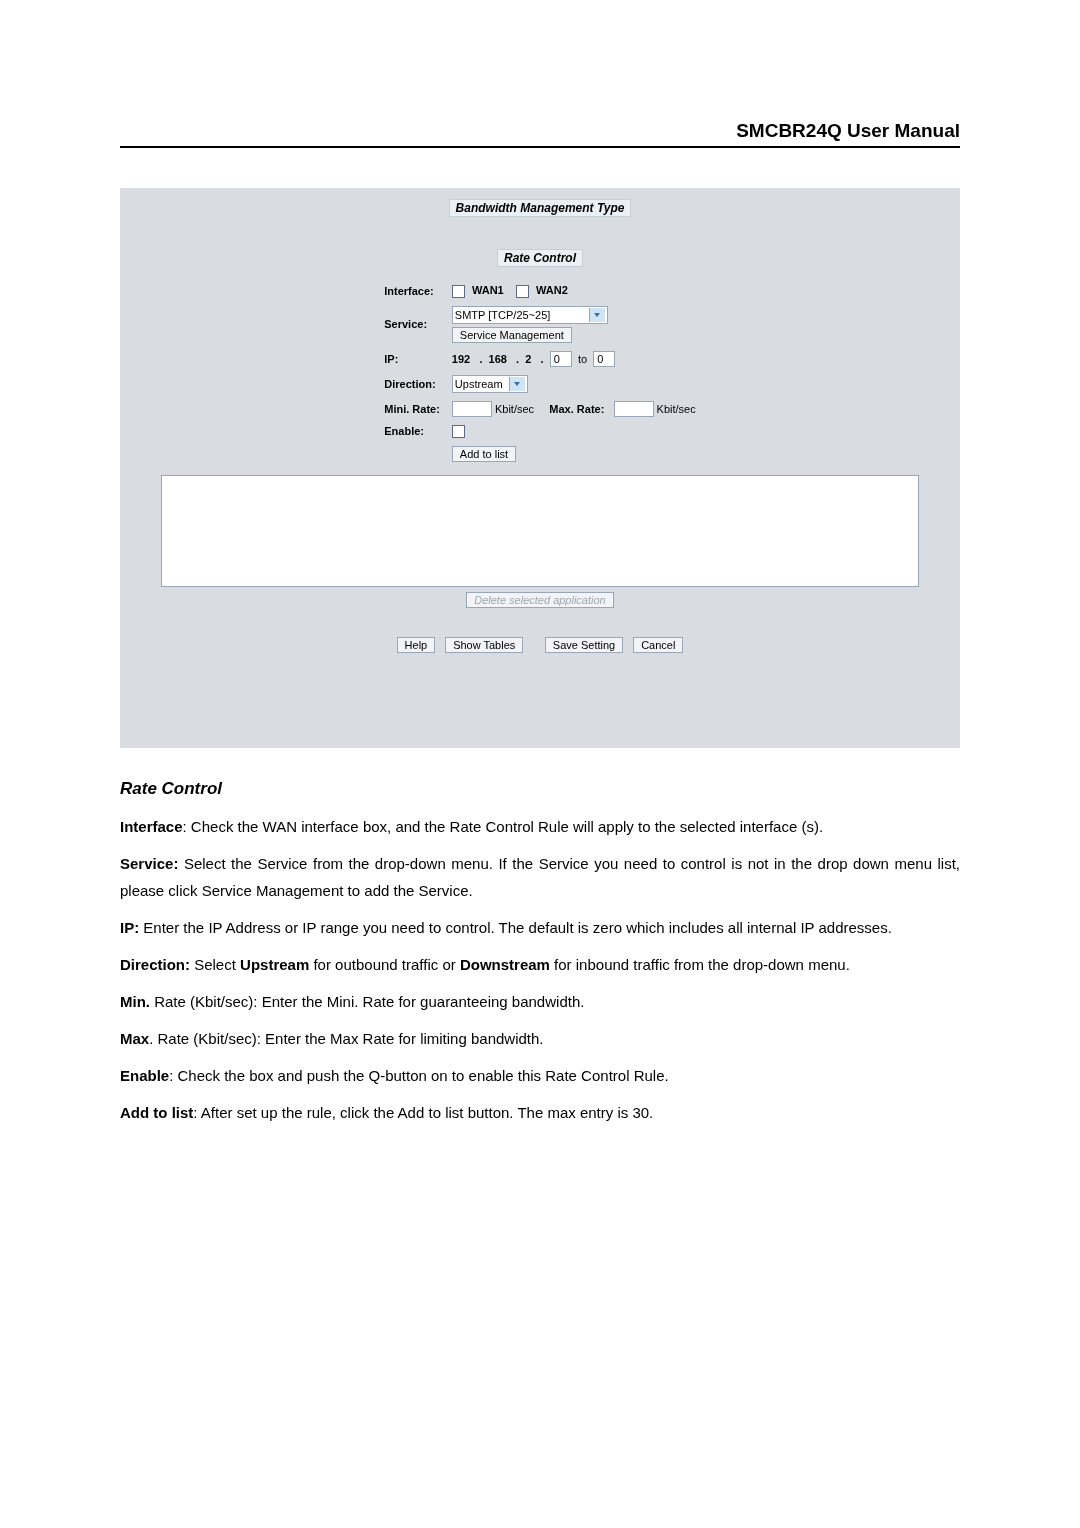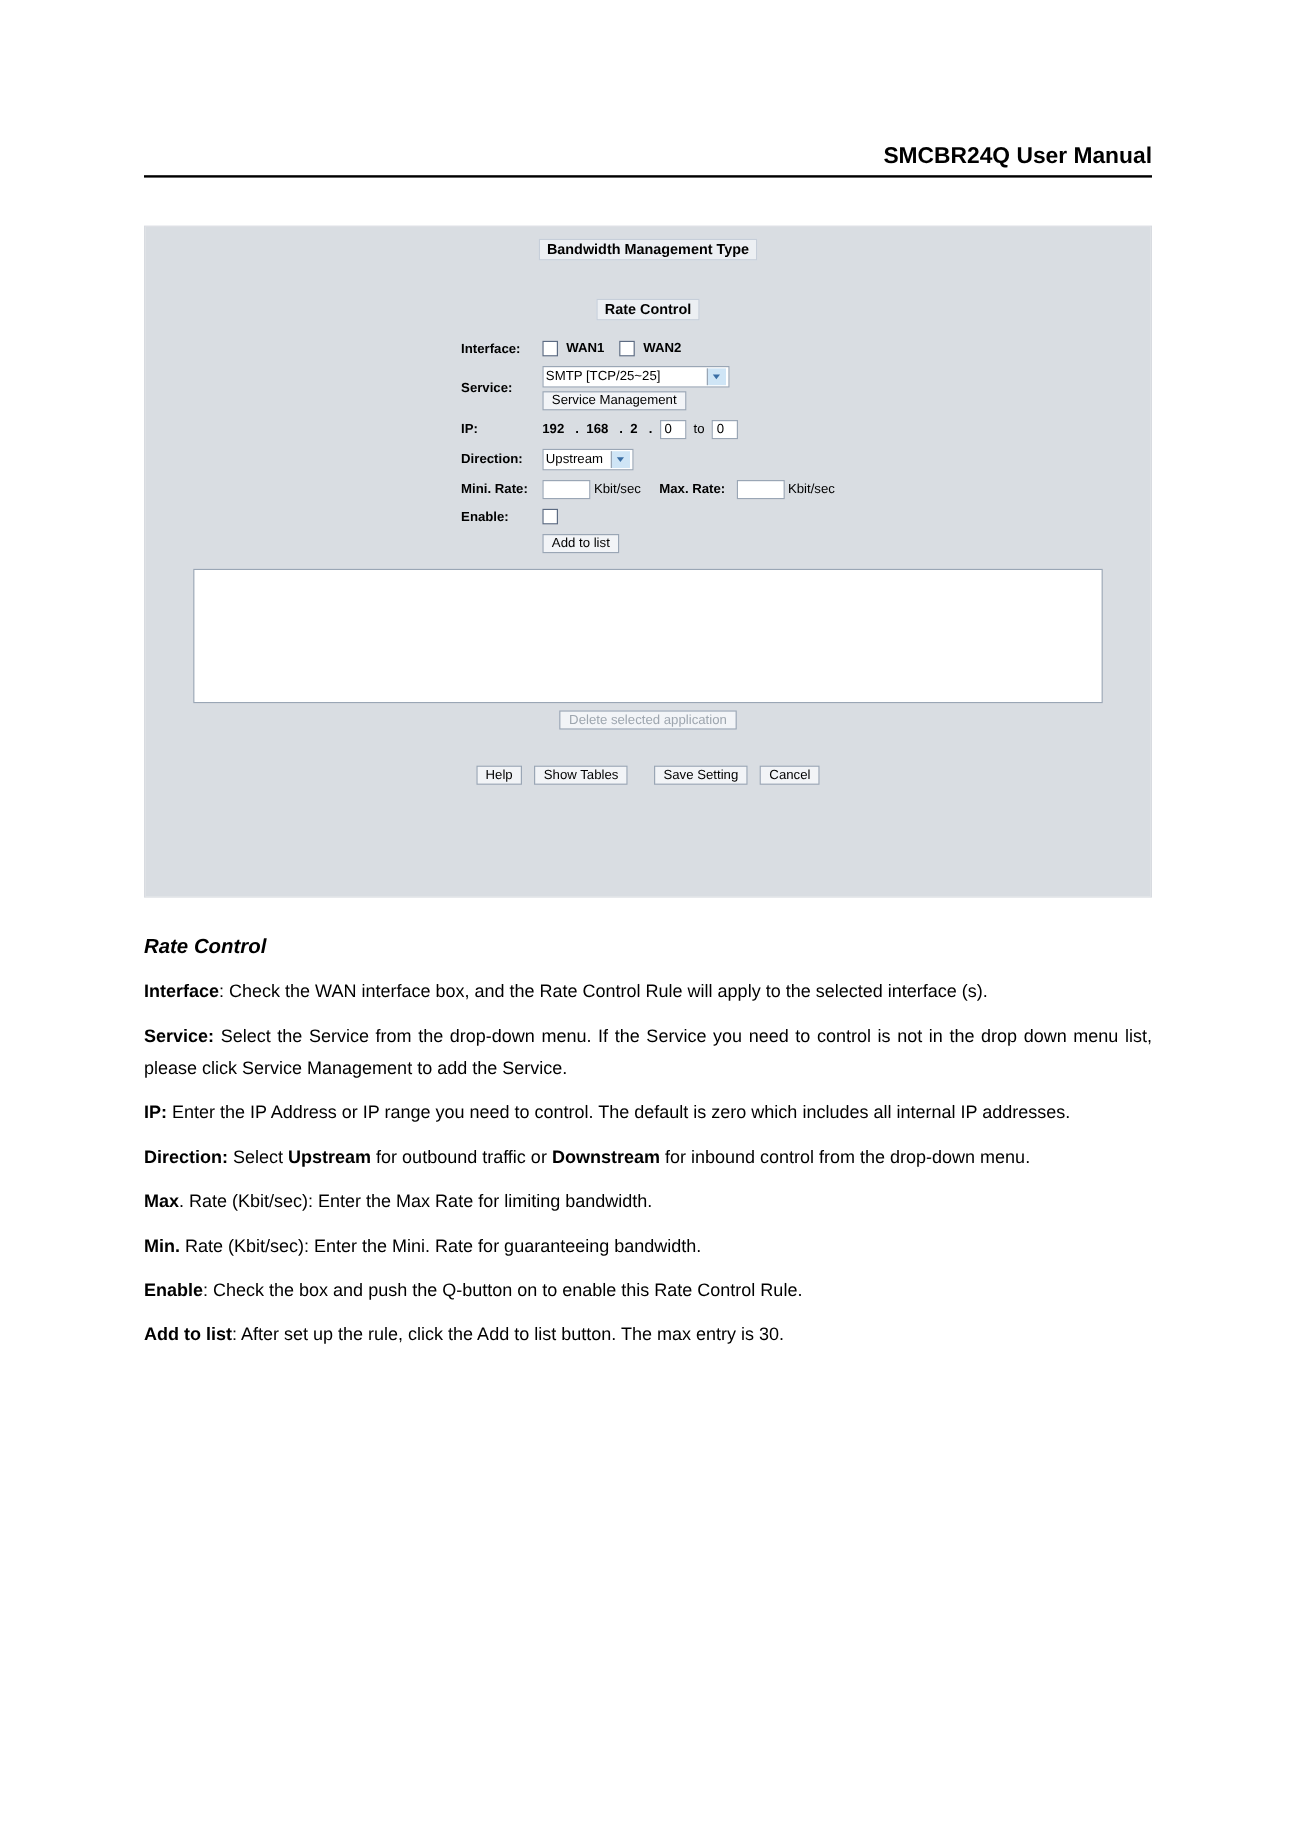--- a/index.html
+++ b/index.html
@@ -57,20 +57,21 @@
     font-size: 12px;
     font-weight: bold;
     text-align: center;
     background: #eceff3;
     border: 1px solid #c6ced9;
     padding: 1px 6px;
     display: inline-block;
   }
   .center {
     text-align: center;
+    font-style: italic;
   }
   .type-row {
     text-align: center;
     font-size: 11px;
     font-weight: bold;
     margin-top: 14px;
   }
   .radio, .chk {
     display:inline-block;
     width:11px;height:11px;
@@ -271,20 +272,20 @@
         <span class="btn">Cancel</span>
       </div>
     </div>
   </div>
 
   <div class="doc-content">
     <h3>Rate Control</h3>
     <p><b>Interface</b><span>: Check the WAN interface box, and the Rate Control Rule will apply to the selected interface (s).</span></p>
     <p><b>Service:</b><span> Select the Service from the drop-down menu. If the Service you need to control is not in the drop down menu list, please click Service Management to add the Service.</span></p>
     <p><b>IP:</b><span> Enter the IP Address or IP range you need to control. The default is zero which includes all internal IP addresses.</span></p>
-    <p><b>Direction:</b><span> Select </span><b>Upstream</b><span> for outbound traffic or </span><b>Downstream</b><span> for inbound control from the drop-down menu.</span></p>
+    <p><b>Direction:</b><span> Select </span><b>Upstream</b><span> for outbound traffic or </span><b>Downstream</b><span> for inbound traffic from the drop-down menu.</span></p>
+    <p><b>Min.</b><span> Rate (Kbit/sec): Enter the Mini. Rate for guaranteeing bandwidth.</span></p>
     <p><b>Max</b><span>. Rate (Kbit/sec): Enter the Max Rate for limiting bandwidth.</span></p>
-    <p><b>Min.</b><span> Rate (Kbit/sec): Enter the Mini. Rate for guaranteeing bandwidth.</span></p>
     <p><b>Enable</b><span>: Check the box and push the Q-button on to enable this Rate Control Rule.</span></p>
     <p><b>Add to list</b><span>: After set up the rule, click the Add to list button. The max entry is 30.</span></p>
   </div>
 
 </div>
 
 </body></html>

